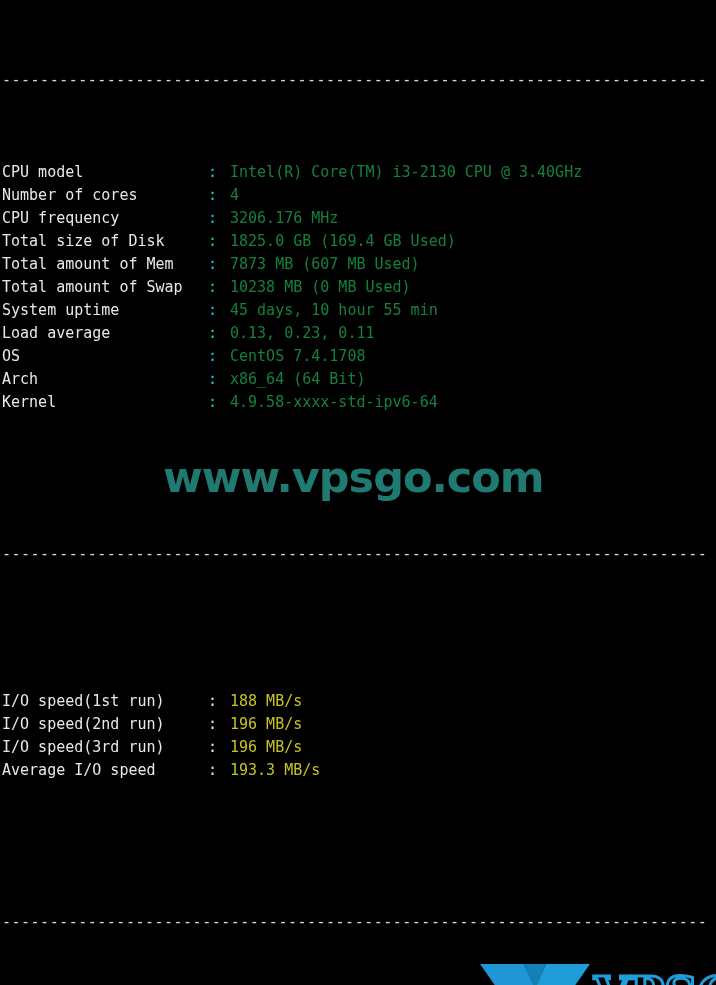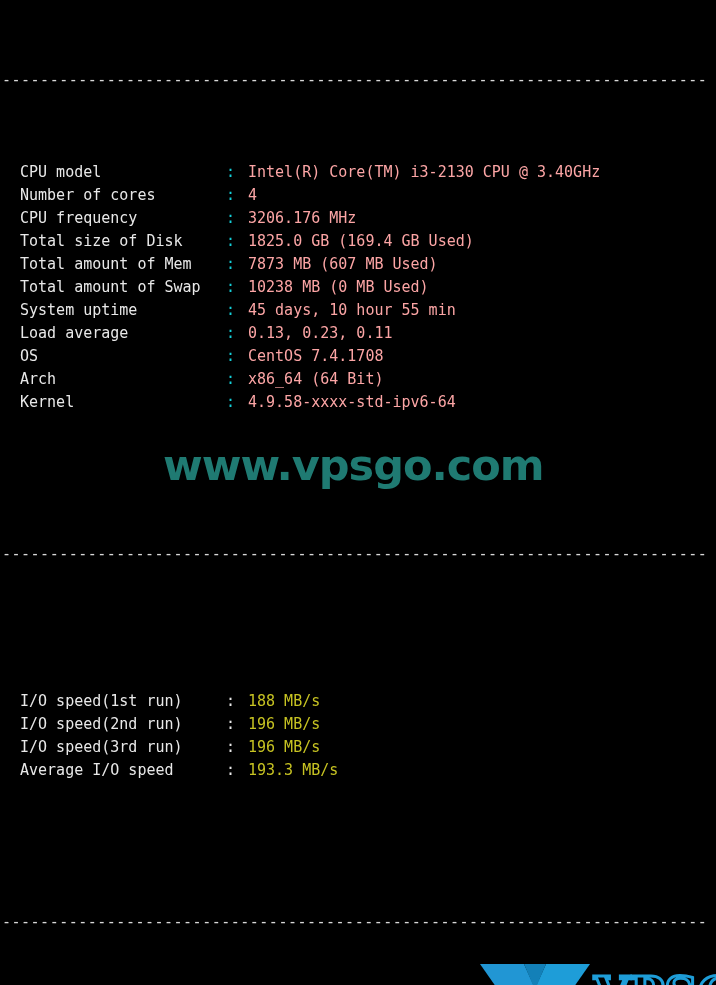--- a/index.html
+++ b/index.html
@@ -39,32 +39,32 @@
     white-space: pre;
     padding-left: 2px;
     overflow: hidden;
     letter-spacing: 0.5px;
   }
   .blank { height: 14px; }
   .blank-sm { height: 9px; }
 
   .label   { color: #e8e8e8; }
   .colon   { color: #14cfd8; }
-  .value   { color: #fca5a5; }
+  .value   { color: #15803d; }
   .io-val  { color: #c7c322; text-align: center; }
 
   
-  .col-label { display: inline-block; width: 206px; margin-left: 18px; }
+  .col-label { display: inline-block; width: 206px; }
   .col-colon { display: inline-block; width: 22px; }
 
   
   #watermark {
     position: absolute;
     left: 163px;
-    top: 454px;
+    top: 466px;
     font-family: "DejaVu Sans", "Liberation Sans", sans-serif;
     font-weight: bold;
     font-size: 43px;
     letter-spacing: -1px;
     color: #1f7a72;
     pointer-events: none;
     user-select: none;
     white-space: nowrap;
   }
 

